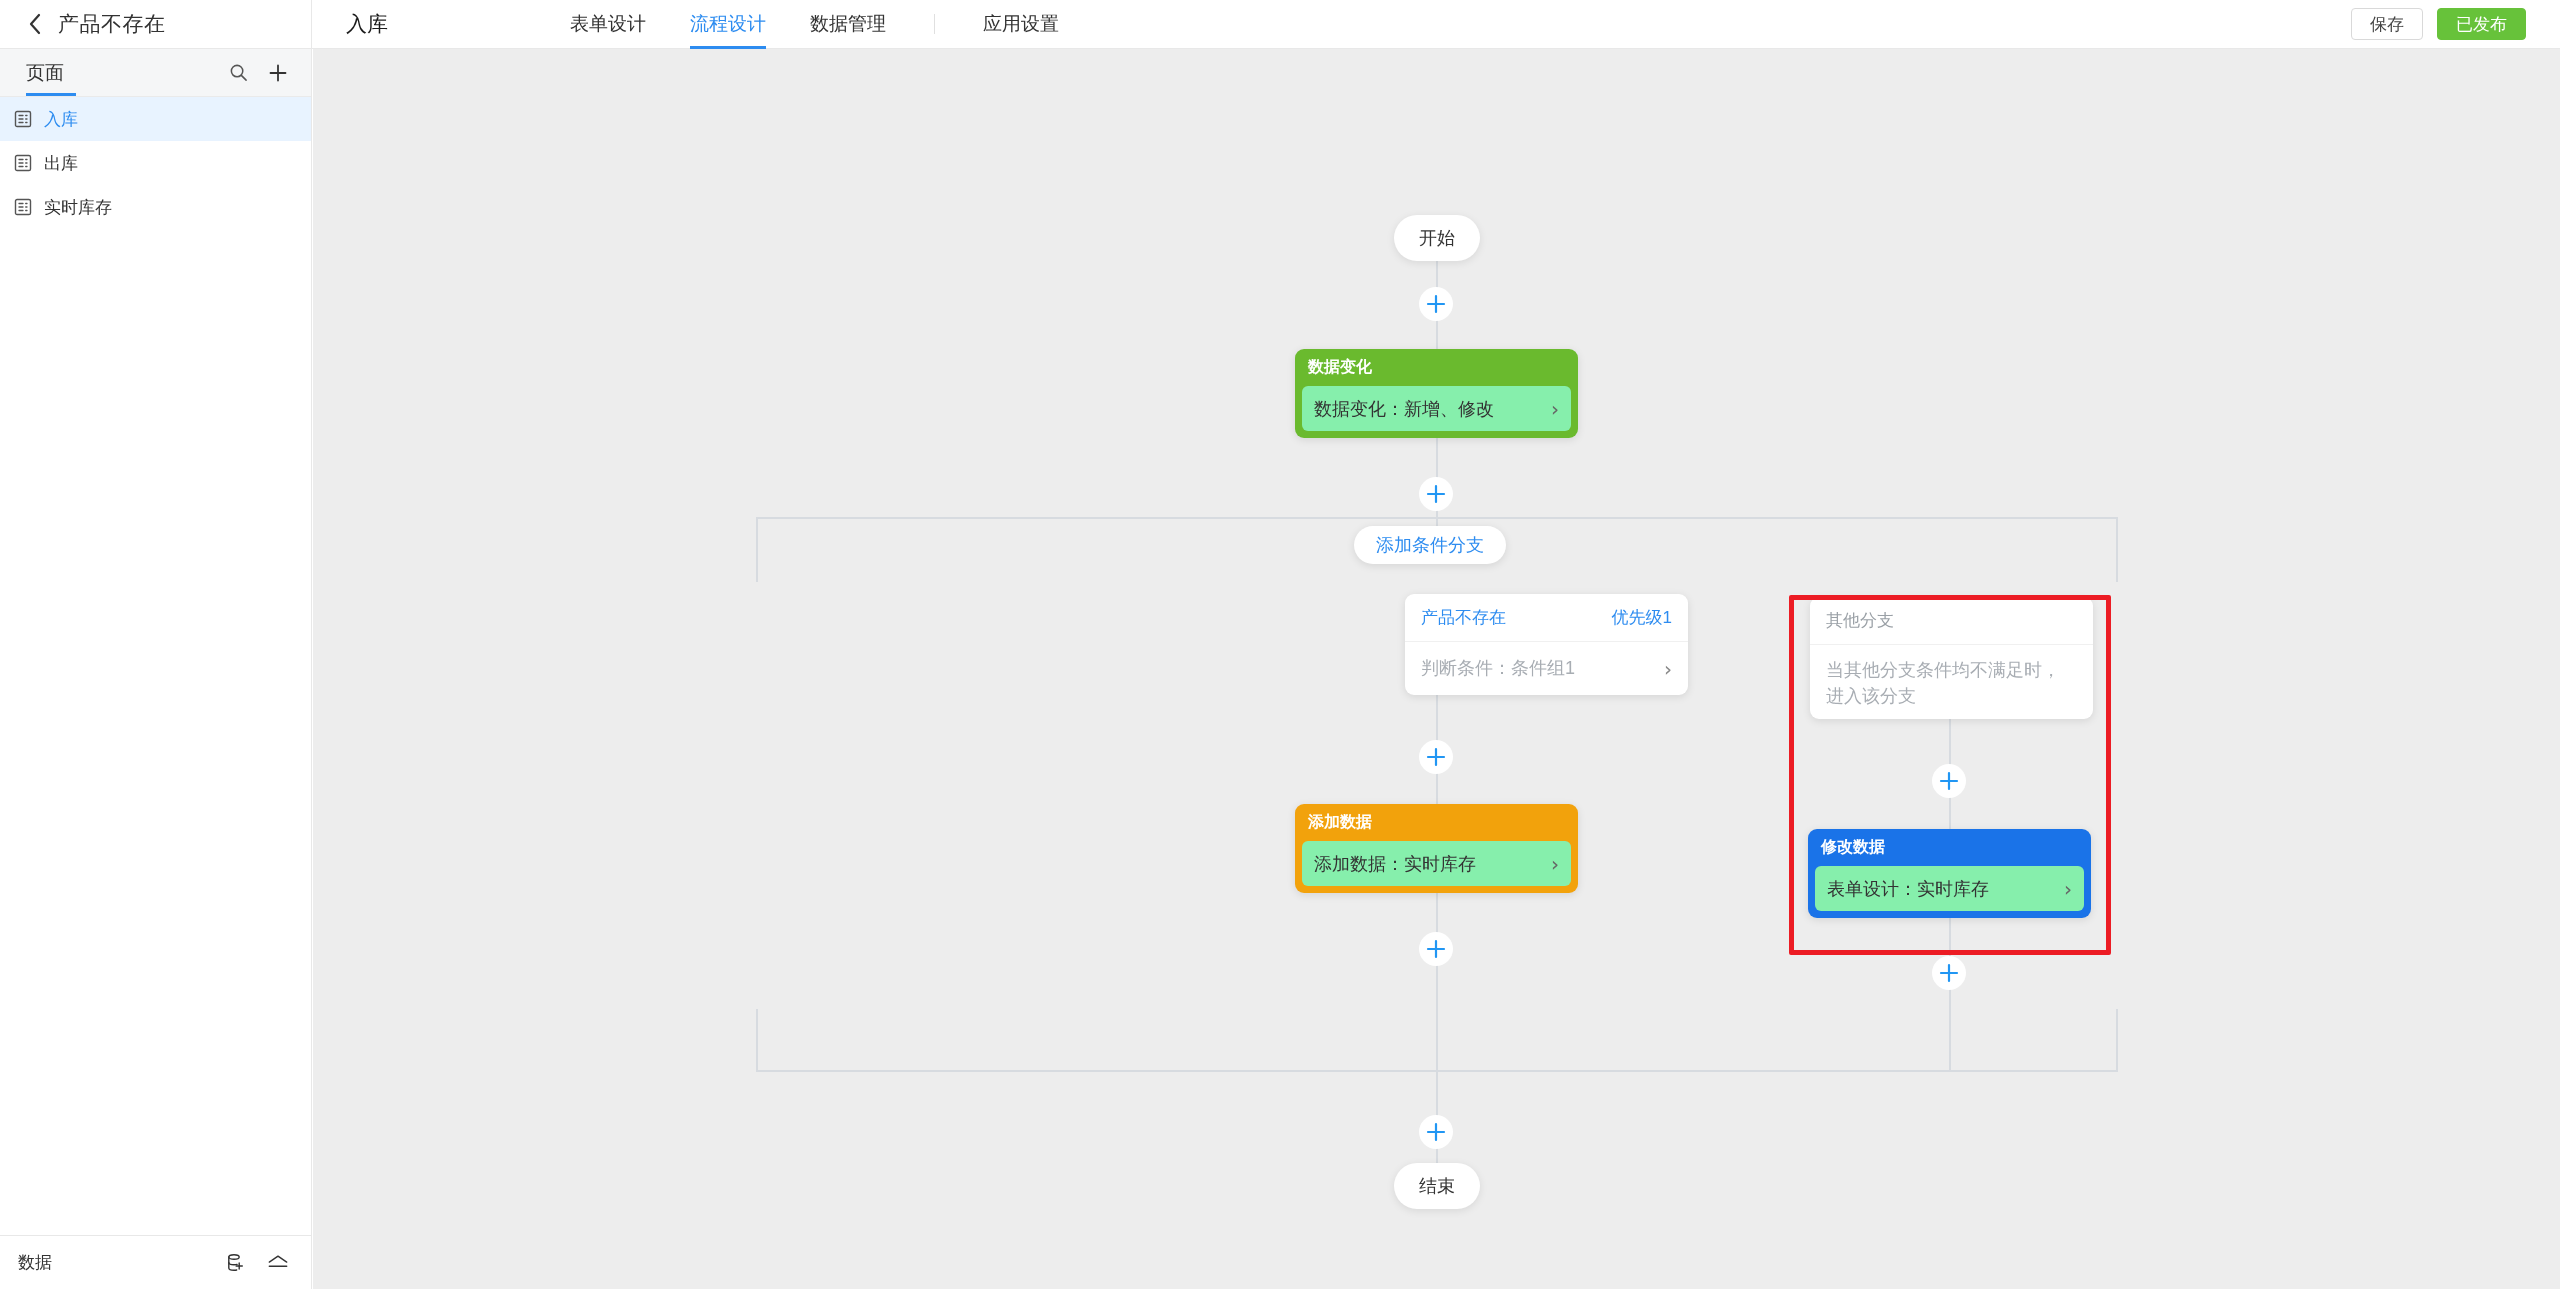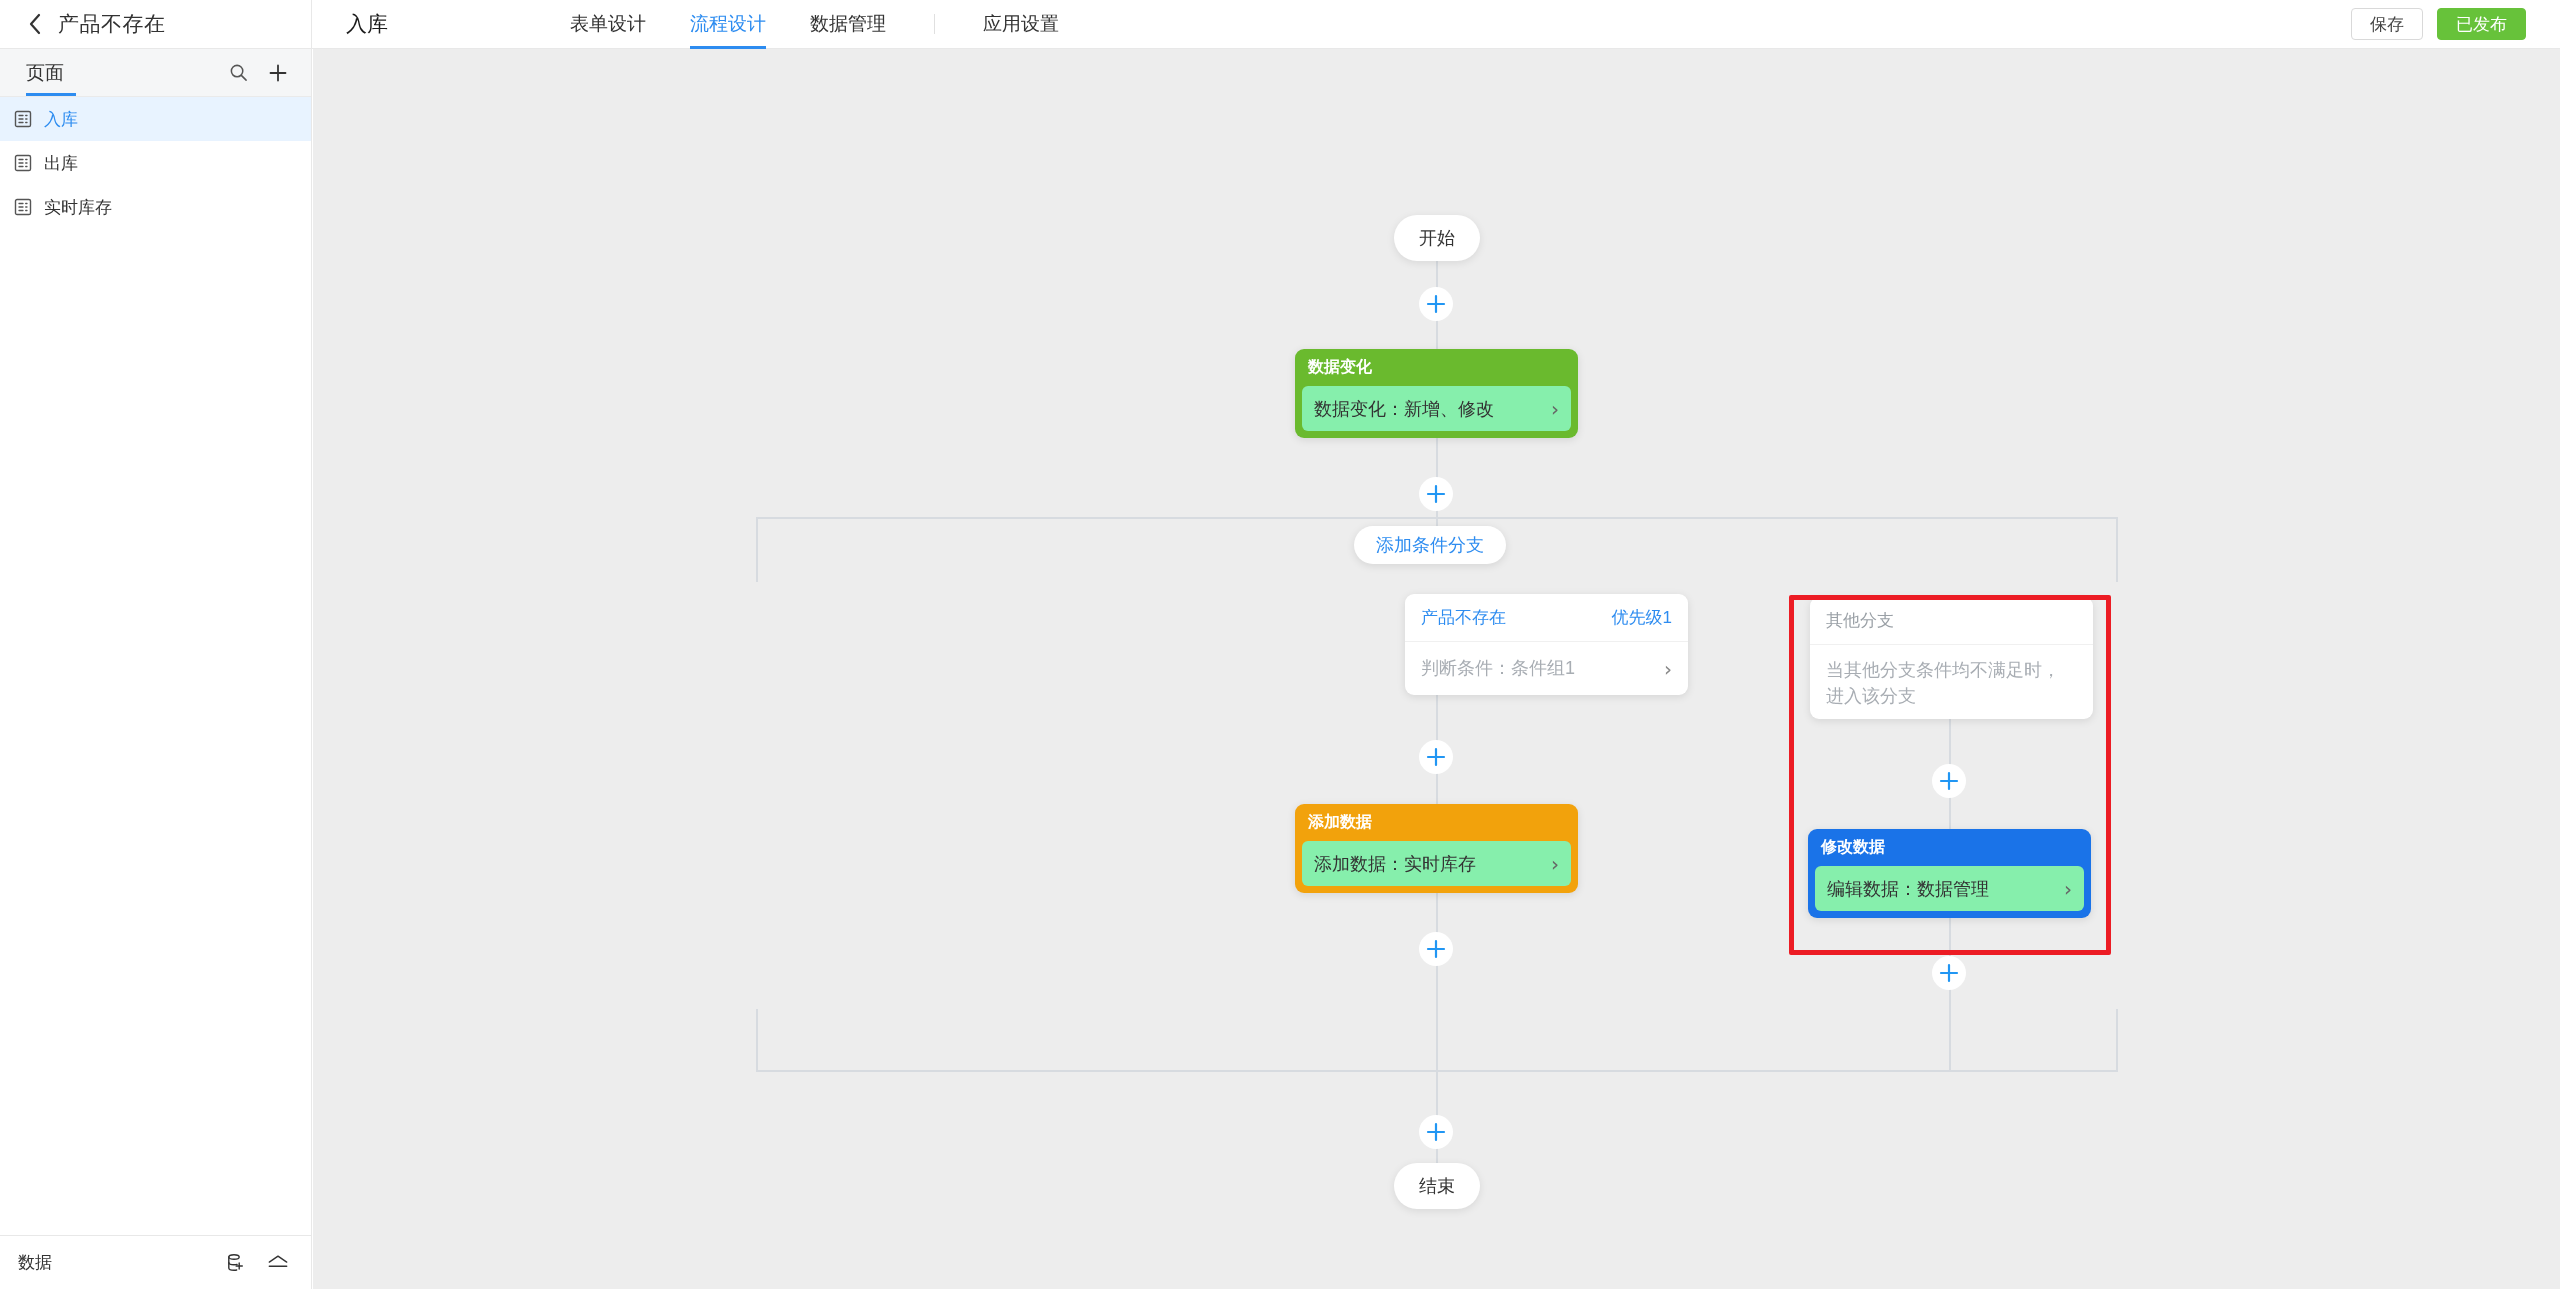--- a/index.html
+++ b/index.html
@@ -428,21 +428,21 @@
 
     <div class="plus" style="left:1619px; top:715px;">
       <svg width="22" height="22" viewBox="0 0 22 22" fill="none">
         <path d="M11 3V19M3 11H19" stroke="#2196f3" stroke-width="2.2" stroke-linecap="round"></path>
       </svg>
     </div>
 
     <div class="node node-blue" style="left:1495px; top:780px;">
       <div class="node-head">修改数据</div>
       <div class="node-body">
-        <span>编辑数据：数据管理</span>
+        <span>表单设计：实时库存</span>
         <span class="chev chev-glyph">›</span>
       </div>
     </div>
 
     <div class="plus" style="left:1619px; top:907px;">
       <svg width="22" height="22" viewBox="0 0 22 22" fill="none">
         <path d="M11 3V19M3 11H19" stroke="#2196f3" stroke-width="2.2" stroke-linecap="round"></path>
       </svg>
     </div>
 

